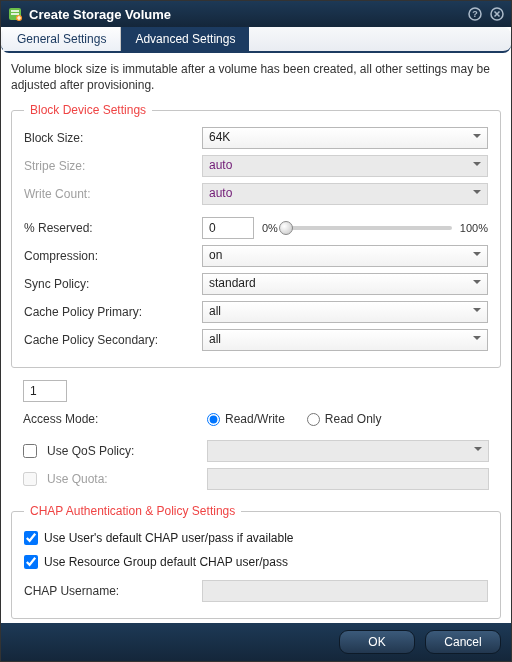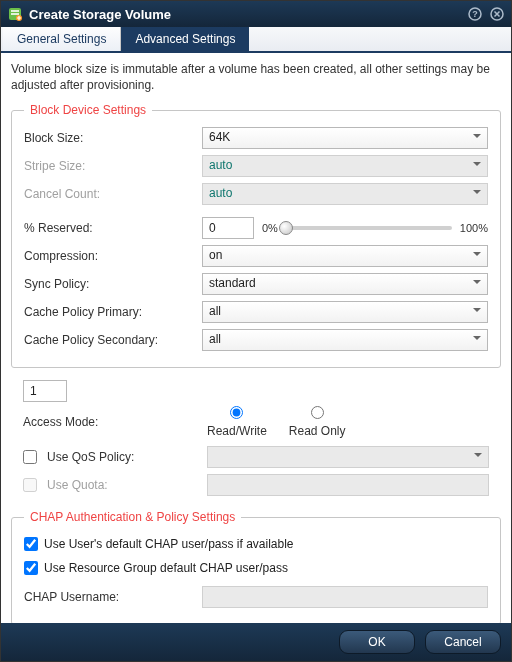--- a/index.html
+++ b/index.html
@@ -38,20 +38,21 @@
     display:flex; align-items:center; justify-content:center;
     cursor: pointer;
     opacity: 0.85;
   }
   .tabs {
     display: flex;
     height: 26px;
     background: linear-gradient(#f7f8fa, #e9ecf2);
     border-bottom: 2px solid #1c3b61;
     padding-left: 2px;
+    border-radius: 8px;
   }
   .tab {
     padding: 5px 14px 5px 14px;
     border-right: 1px solid #c8c8c8;
     color: #1c3b61;
     font-size: 12px;
     cursor: pointer;
     background: linear-gradient(#fdfdfe, #ecf0f6);
   }
   .tab.active {
@@ -110,21 +111,21 @@
   .select::after {
     content: "";
     position: absolute;
     right: 6px; top: 50%;
     transform: translateY(-50%);
     border: 4px solid transparent;
     border-top-color: #666;
   }
   .select.disabled {
     background: #eaeaea;
-    color: #0f766e;
+    color: #701a75;
     border-color: #d0d0d0;
   }
   .text-input {
     height: 22px;
     border: 1px solid #b8b8b8;
     padding: 2px 6px;
     font-size: 12px;
     color: #222;
     background: #fff;
   }
@@ -141,21 +142,21 @@
   .slider .thumb {
     position:absolute; left:0; top:50%;
     transform: translate(-50%, -50%);
     width:14px; height:14px;
     background: radial-gradient(circle at 35% 35%, #fff, #c4c4c4);
     border:1px solid #888;
     border-radius:50%;
   }
   .slider-label { font-size:11px; color:#333; }
   .radio-wrap { display:flex; gap:22px; align-items:center; }
-  .radio-wrap label { display:flex; align-items:center; gap:5px; font-size:12px; color:#333; cursor:pointer;flex-direction:column;}
+  .radio-wrap label { display:flex; align-items:center; gap:5px; font-size:12px; color:#333; cursor:pointer;}
   input[type=radio] { cursor:pointer; }
   .check-row { display:flex; align-items:center; gap:6px; margin-bottom: 2px; min-height:26px;}
   .check-row .row-field { flex:1; }
   .check-row label { display:flex; align-items:center; gap:10px; font-size:12px; color:#333; cursor:pointer; width:178px;}
   .check-row label.disabled { color:#a0a0a0; }
   input[type=checkbox] { width:14px; height:14px; cursor:pointer; }
   input[type=checkbox].disabled { cursor:not-allowed; }
   .chap-cb-row { display:flex; align-items:center; gap:6px; min-height:24px; font-size:12px; }
   .outer-rows { padding: 0 12px 10px 12px; }
   .footer {
@@ -226,21 +227,21 @@
             <div class="select">64K</div>
           </div>
       </div>
       <div class="row">
         <div class="row-label disabled">Stripe Size:</div>
         <div class="row-field">
             <div class="select disabled">auto</div>
           </div>
       </div>
       <div class="row">
-        <div class="row-label disabled">Cancel Count:</div>
+        <div class="row-label disabled">Write Count:</div>
         <div class="row-field">
             <div class="select disabled">auto</div>
           </div>
       </div>
 
       <div class="row" style="margin-top:8px;">
         <div class="row-label">% Reserved:</div>
         <div class="row-field">
           <input class="text-input small-input" value="0" style="">
           <span class="slider-label">0%</span>

